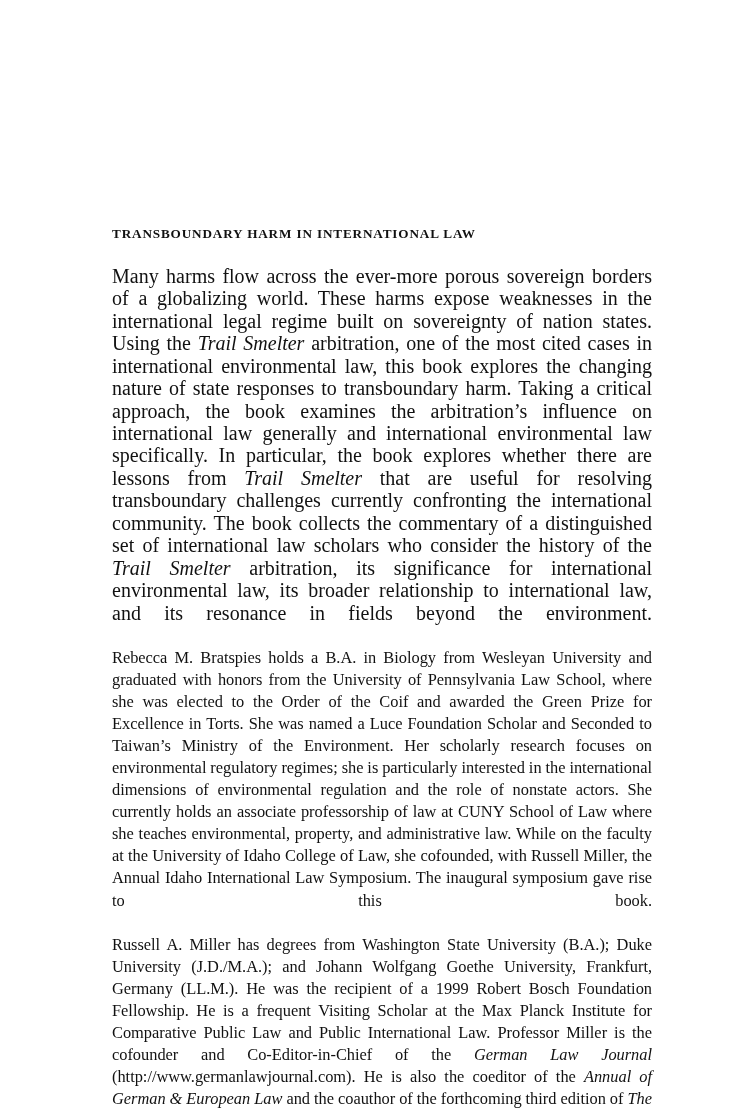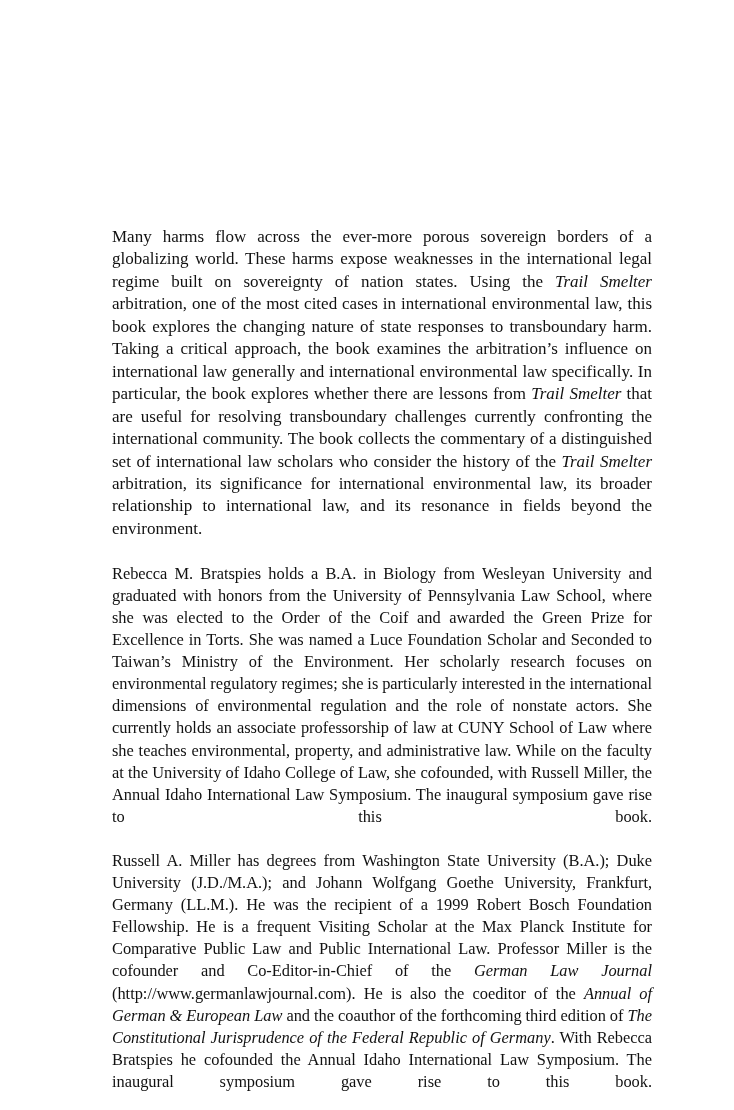--- a/index.html
+++ b/index.html
@@ -47,21 +47,21 @@
     margin: 0 0 0 0;
     text-align: justify;
     text-justify: inter-word;
     color: #111111;
     hyphens: none;
     -webkit-hyphens: none;
   }
 
   
   p.blurb {
-    font-size: 17px;
+    font-size: 20px;
     line-height: 22.45px;
     word-spacing: 0.2px;
   }
 
   
   p.bio {
     font-size: 16.4px;
     line-height: 22.1px;
     word-spacing: -0.15px;
     letter-spacing: -0.02px;
@@ -81,20 +81,21 @@
     width: 100%;
   }
 </style>
 </head>
 <body style="background: rgb(255, 255, 255); color: rgb(17, 17, 17);">
 
 <div id="page" style="background: rgb(255, 255, 255);">
 
   <div id="textblock">
 
+    <h1 class="doc-title">TRANSBOUNDARY HARM IN INTERNATIONAL LAW</h1>
 
     <p class="para blurb">Many harms flow across the ever-more porous sovereign borders of a globalizing world. These harms expose weaknesses in the international legal regime built on sovereignty of nation states. Using the <em>Trail Smelter</em> arbitration, one of the most cited cases in international environmental law, this book explores the changing nature of state responses to transboundary harm. Taking a critical approach, the book examines the arbitration’s influence on international law generally and international environmental law specifically. In particular, the book explores whether there are lessons from <em>Trail Smelter</em> that are useful for resolving transboundary challenges currently confronting the international community. The book collects the commentary of a distinguished set of international law scholars who consider the history of the <em>Trail Smelter</em> arbitration, its significance for international environmental law, its broader relationship to international law, and its resonance in fields beyond the environment.</p>
 
     <p class="para bio">Rebecca M. Bratspies holds a B.A. in Biology from Wesleyan University and graduated with honors from the University of Pennsylvania Law School, where she was elected to the Order of the Coif and awarded the Green Prize for Excellence in Torts. She was named a Luce Foundation Scholar and Seconded to Taiwan’s Ministry of the Environment. Her scholarly research focuses on environmental regulatory regimes;  she is particularly interested in the international dimensions of environmental regulation and the role of nonstate actors. She currently holds an associate professorship of law at CUNY School of Law where she teaches environmental, property, and administrative law. While on the faculty at the University of Idaho College of Law, she cofounded, with Russell Miller, the Annual Idaho International Law Symposium. The inaugural symposium gave rise to this book.</p>
 
     <p class="para bio">Russell A. Miller has degrees from Washington State University (B.A.); Duke University (J.D./M.A.); and Johann Wolfgang Goethe University, Frankfurt, Germany (LL.M.). He was the recipient of a 1999 Robert Bosch Foundation Fellowship. He is a frequent Visiting Scholar at the Max Planck Institute for Comparative Public Law and Public International Law. Professor Miller is the cofounder and Co-Editor-in-Chief of the <em>German Law Journal</em> (http://www.germanlawjournal.com). He is also the coeditor of the <em>Annual of German &amp; European Law</em> and the coauthor of the forthcoming third edition of <em>The Constitutional Jurisprudence of the Federal Republic of Germany</em>. With Rebecca Bratspies he cofounded the Annual Idaho International Law Symposium. The inaugural symposium gave rise to this book.</p>
 
   </div>
 
 </div>

